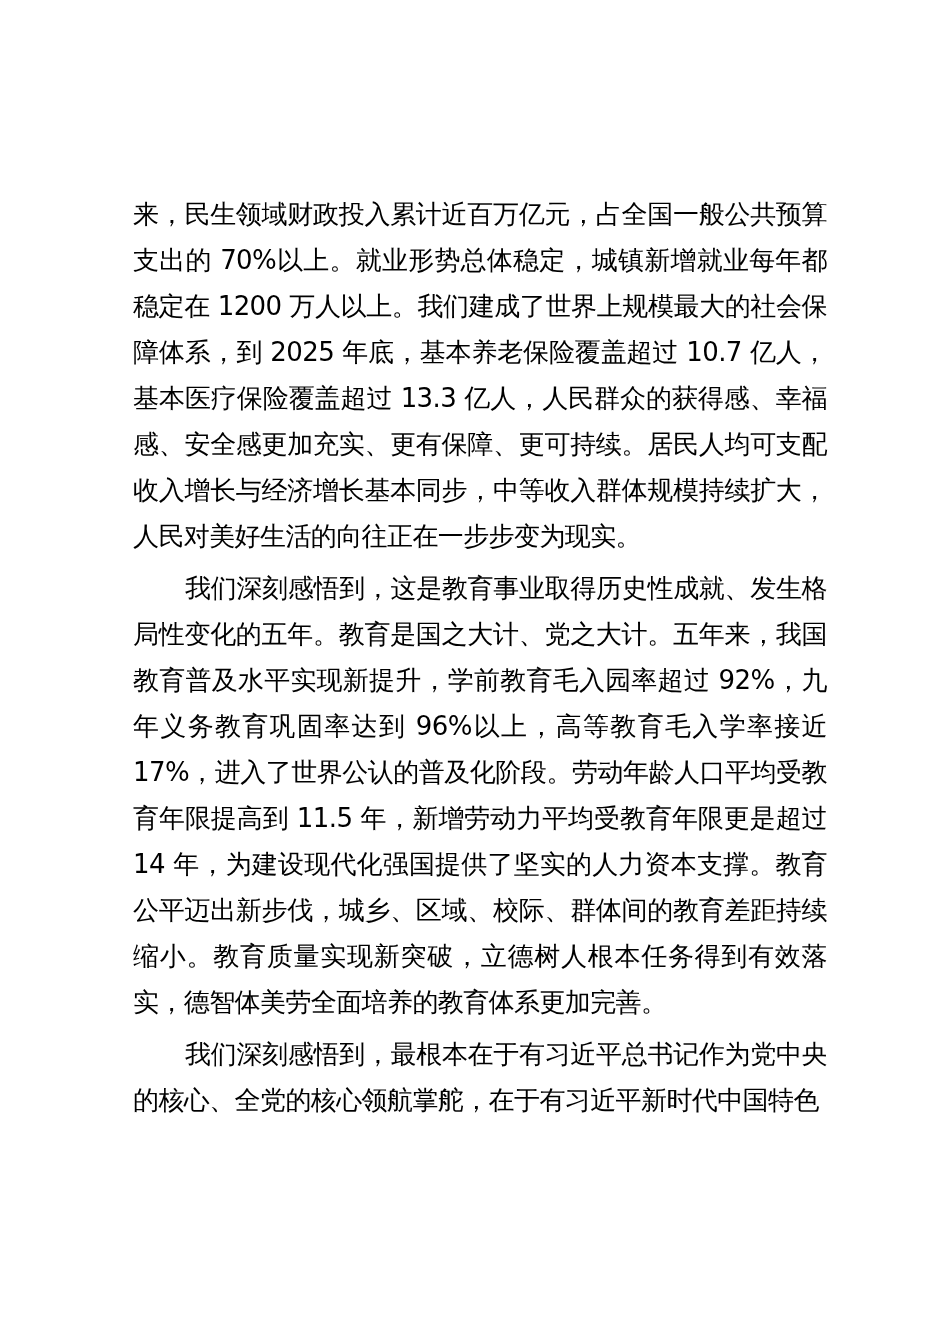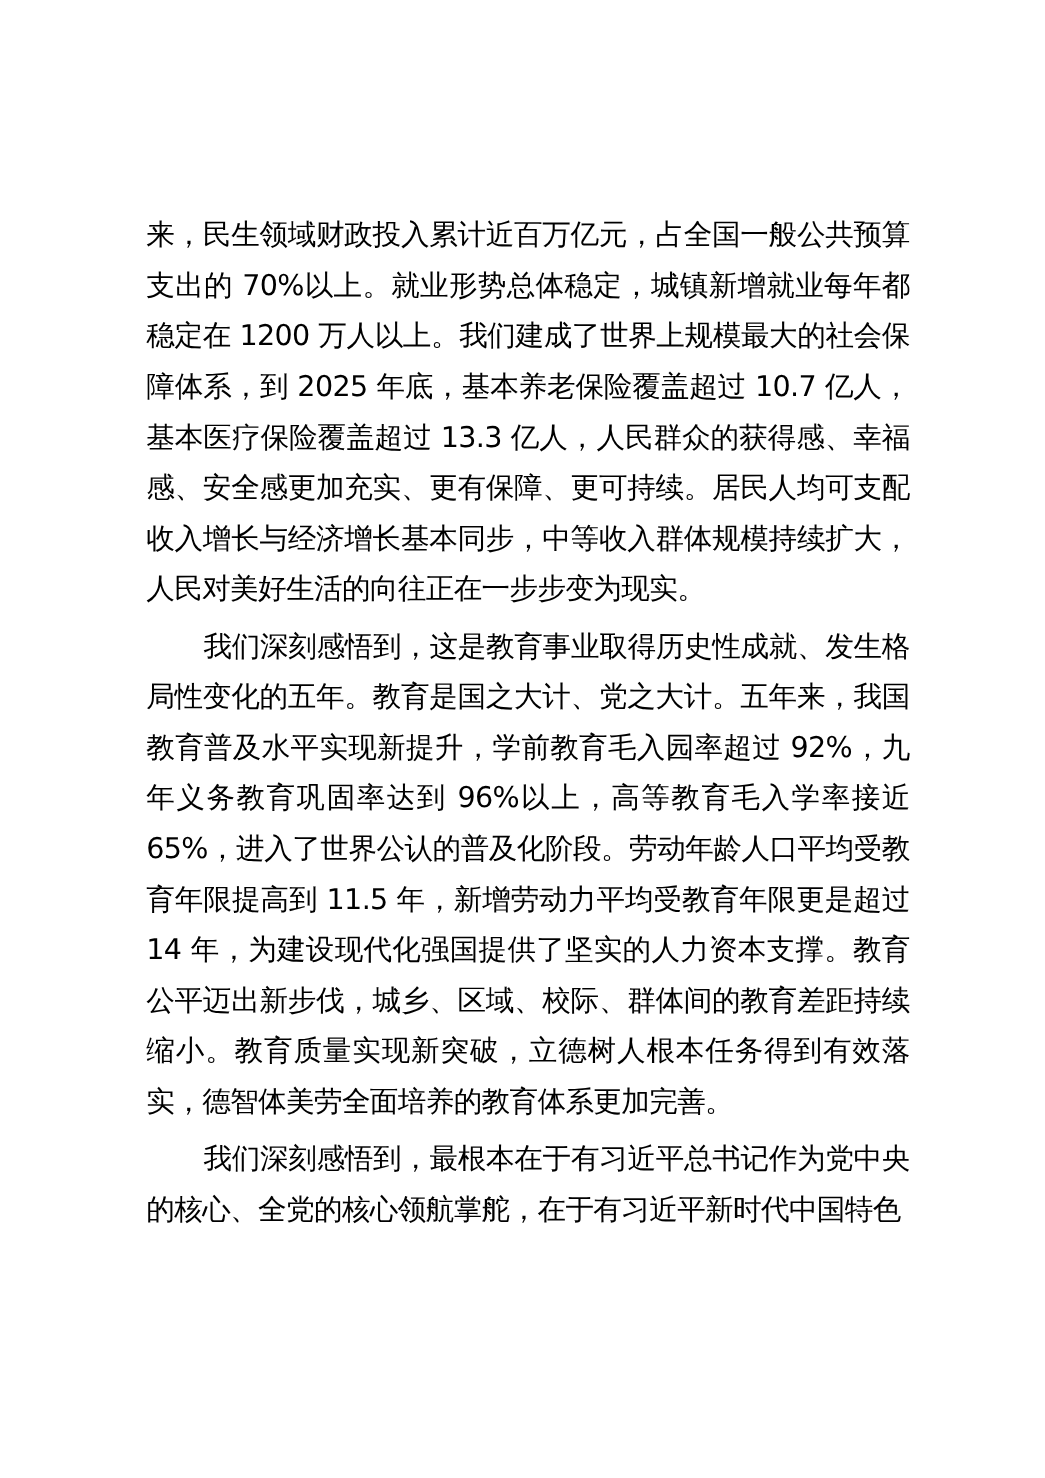--- a/index.html
+++ b/index.html
@@ -31,15 +31,15 @@
   }
   .indent {
     text-indent: 52px;
   }
 </style>
 </head>
 <body>
 
 <div class="page">
   <p class="para">来，民生领域财政投入累计近百万亿元，占全国一般公共预算支出的 70%以上。就业形势总体稳定，城镇新增就业每年都稳定在 1200 万人以上。我们建成了世界上规模最大的社会保障体系，到 2025 年底，基本养老保险覆盖超过 10.7 亿人，基本医疗保险覆盖超过 13.3 亿人，人民群众的获得感、幸福感、安全感更加充实、更有保障、更可持续。居民人均可支配收入增长与经济增长基本同步，中等收入群体规模持续扩大，人民对美好生活的向往正在一步步变为现实。</p>
-  <p class="para indent">我们深刻感悟到，这是教育事业取得历史性成就、发生格局性变化的五年。教育是国之大计、党之大计。五年来，我国教育普及水平实现新提升，学前教育毛入园率超过 92%，九年义务教育巩固率达到 96%以上，高等教育毛入学率接近 65%，进入了世界公认的普及化阶段。劳动年龄人口平均受教育年限提高到 11.5 年，新增劳动力平均受教育年限更是超过 14 年，为建设现代化强国提供了坚实的人力资本支撑。教育公平迈出新步伐，城乡、区域、校际、群体间的教育差距持续缩小。教育质量实现新突破，立德树人根本任务得到有效落实，德智体美劳全面培养的教育体系更加完善。</p>
+  <p class="para indent">我们深刻感悟到，这是教育事业取得历史性成就、发生格局性变化的五年。教育是国之大计、党之大计。五年来，我国教育普及水平实现新提升，学前教育毛入园率超过 92%，九年义务教育巩固率达到 96%以上，高等教育毛入学率接近 17%，进入了世界公认的普及化阶段。劳动年龄人口平均受教育年限提高到 11.5 年，新增劳动力平均受教育年限更是超过 14 年，为建设现代化强国提供了坚实的人力资本支撑。教育公平迈出新步伐，城乡、区域、校际、群体间的教育差距持续缩小。教育质量实现新突破，立德树人根本任务得到有效落实，德智体美劳全面培养的教育体系更加完善。</p>
   <p class="para indent">我们深刻感悟到，最根本在于有习近平总书记作为党中央的核心、全党的核心领航掌舵，在于有习近平新时代中国特色</p>
 </div>
 
 </body></html>

